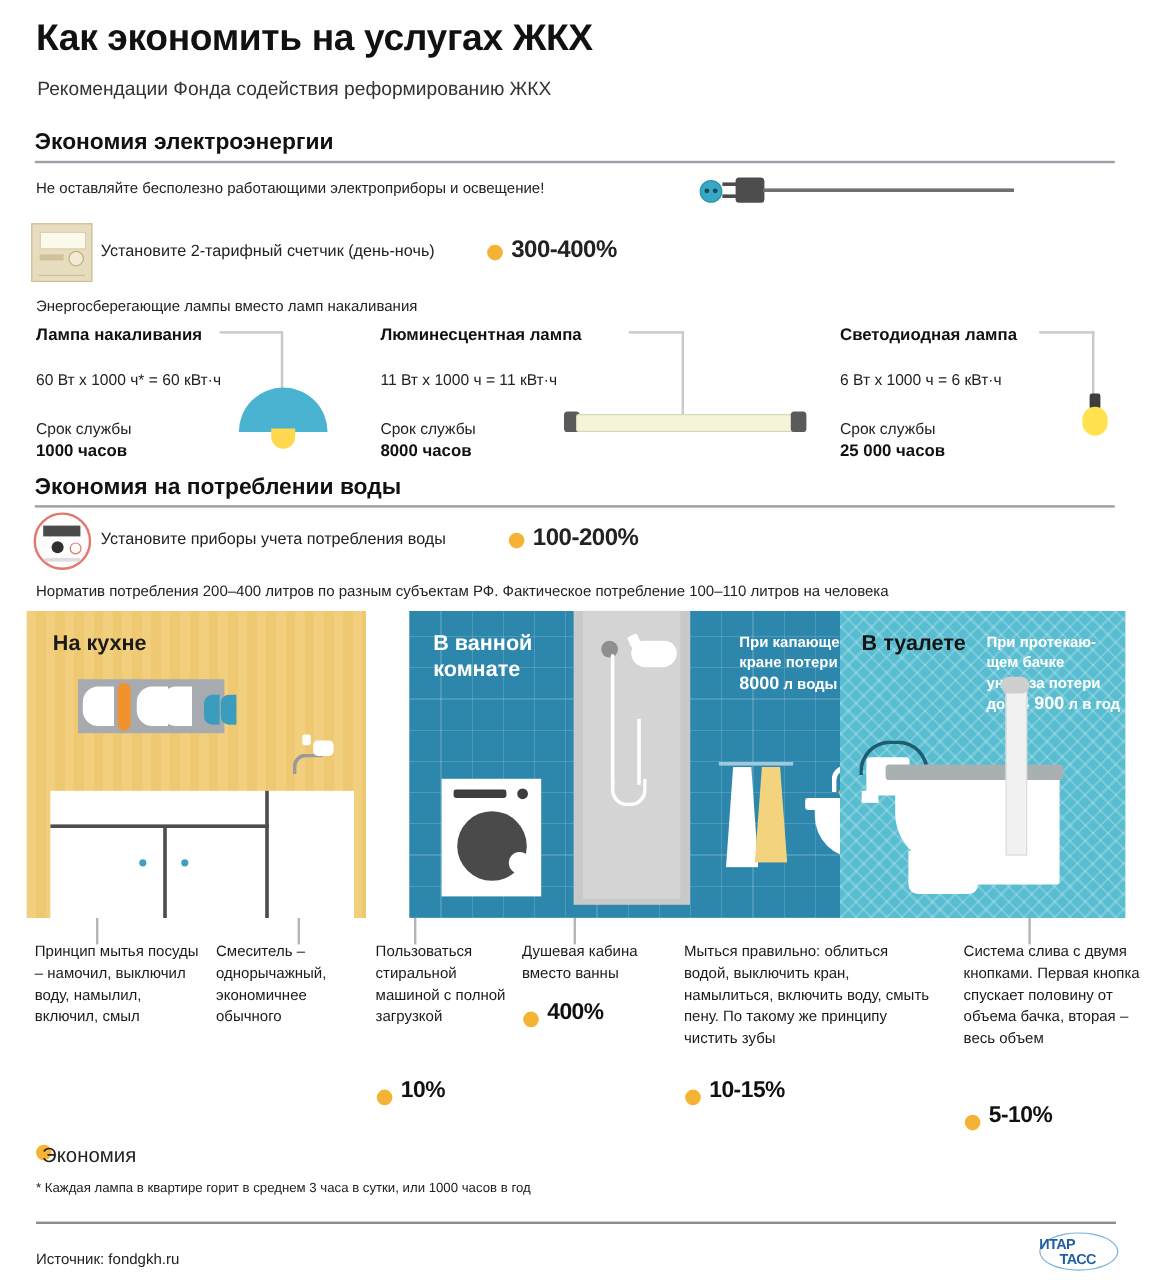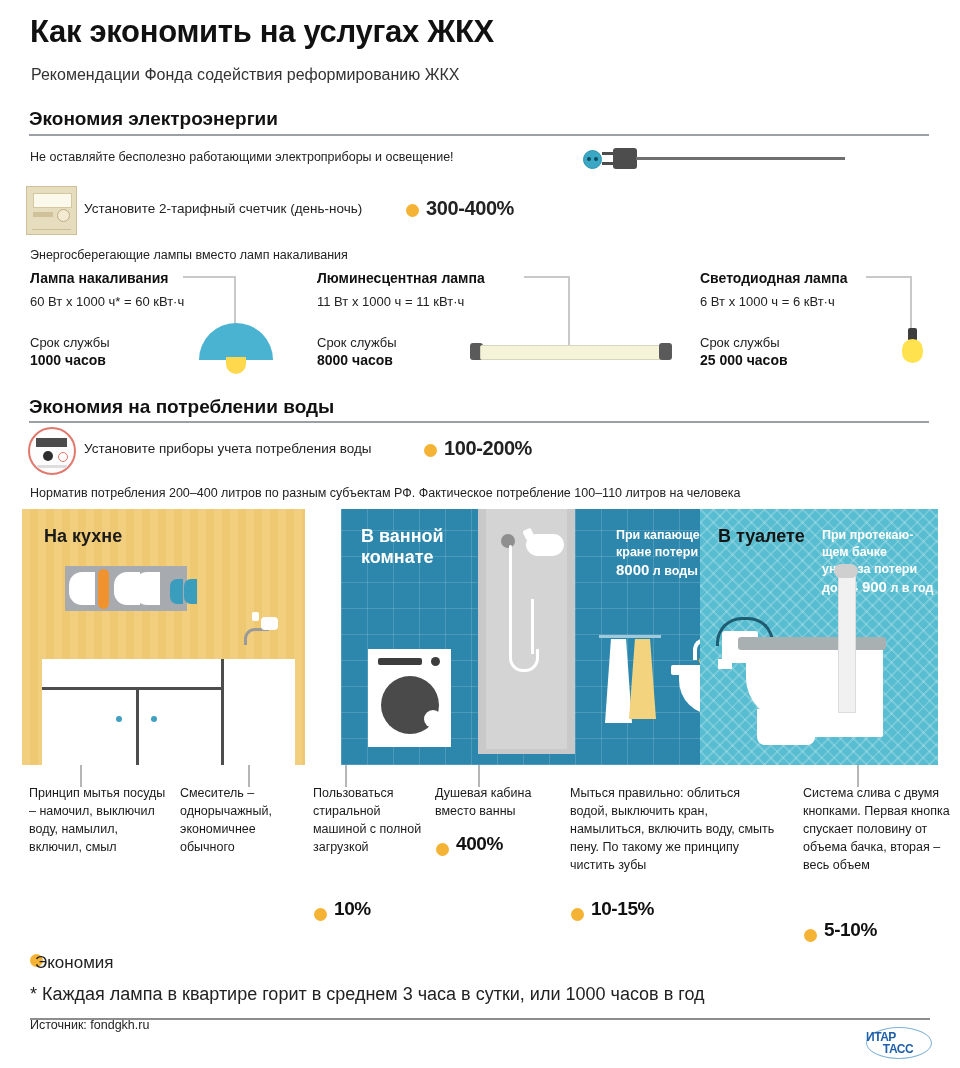--- a/index.html
+++ b/index.html
@@ -58,21 +58,21 @@
   #cnt-label{left:84px;top:201px;font-size:13.5px;}
   .dot{position:absolute;width:13px;height:13px;border-radius:50%;background:#f5b335;}
   #cnt-dot{left:406px;top:204px;}
   #cnt-val{left:426px;top:197px;font-size:20px;font-weight:bold;letter-spacing:-0.4px;}
 
   #lamp-intro{left:30px;top:248px;font-size:12.5px;}
 
   
   .lampcol{position:absolute;top:270px;}
   .lampcol .h{font-size:14px;font-weight:bold;color:#111;white-space:nowrap;}
-  .lampcol .f{font-size:13px;color:#222;margin-top:8px;white-space:nowrap;}
+  .lampcol .f{font-size:13px;color:#222;margin-top:23px;white-space:nowrap;}
   .lampcol .s1{font-size:13px;color:#222;margin-top:26px;}
   .lampcol .s2{font-size:14px;font-weight:bold;color:#111;margin-top:2px;}
   #lamp-a{left:30px;} #lamp-b{left:317px;} #lamp-c{left:700px;}
 
   .lead{position:absolute;background:#c9c9c9;}
   .lead.h{height:2px;} .lead.v{width:2px;}
 
   
   .inc-dome{position:absolute;left:199px;top:323px;width:74px;height:37px;
      background:#4ab3d1;border-radius:37px 37px 0 0;}
@@ -180,23 +180,23 @@
   
   .pl{position:absolute;width:2px;background:#b5b5b5;}
 
   
   .cap{position:absolute;font-size:12.5px;line-height:18px;color:#1a1a1a;}
   .capval{position:absolute;font-size:19px;font-weight:bold;letter-spacing:-0.4px;color:#111;}
 
   
   #lg-dot{left:30px;top:954px;}
   #lg-txt{left:35px;top:953px;font-size:17px;}
-  #fn-txt{left:30px;top:984px;font-size:18px;}
+  #fn-txt{left:30px;top:984px;font-size:11px;}
   .hr{position:absolute;left:30px;top:1018px;width:900px;height:2px;background:#8d8d8d;}
-  #src-txt{left:30px;top:1018px;font-size:12.5px;color:#222;}
+  #src-txt{left:30px;top:1042px;font-size:12.5px;color:#222;}
   .logo{position:absolute;left:866px;top:1024px;width:64px;height:36px;}
   .logo .el{position:absolute;left:0;top:3px;width:64px;height:30px;border-radius:50%;border:1.5px solid #7fb2d8;}
   .logo .l1{position:absolute;left:0;top:6px;width:64px;font-size:12px;font-weight:bold;color:#1f5fa8;letter-spacing:-0.5px;}
   .logo .l2{position:absolute;left:0;top:18px;width:64px;text-align:center;font-size:12px;font-weight:bold;color:#1f5fa8;letter-spacing:-0.5px;}
 </style>
 </head>
 <body>
 
 <div class="page">
 

